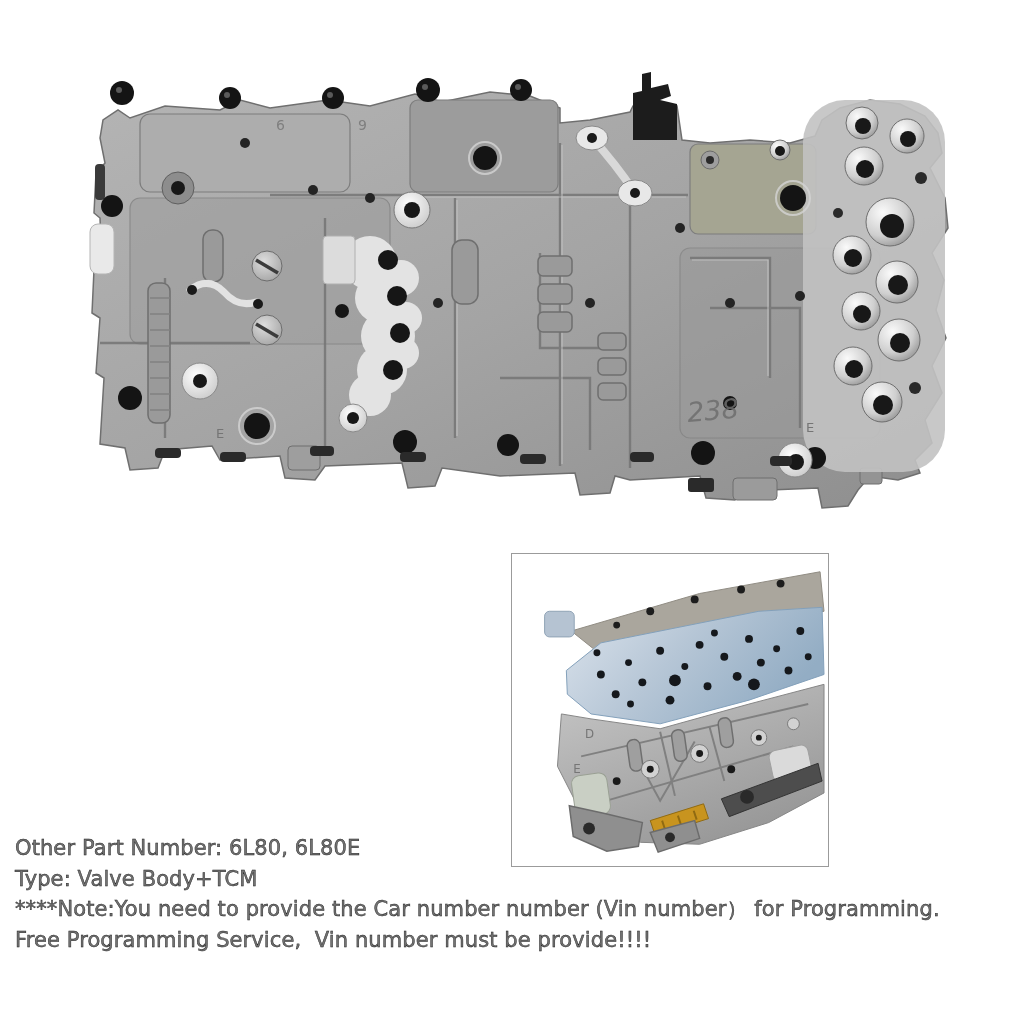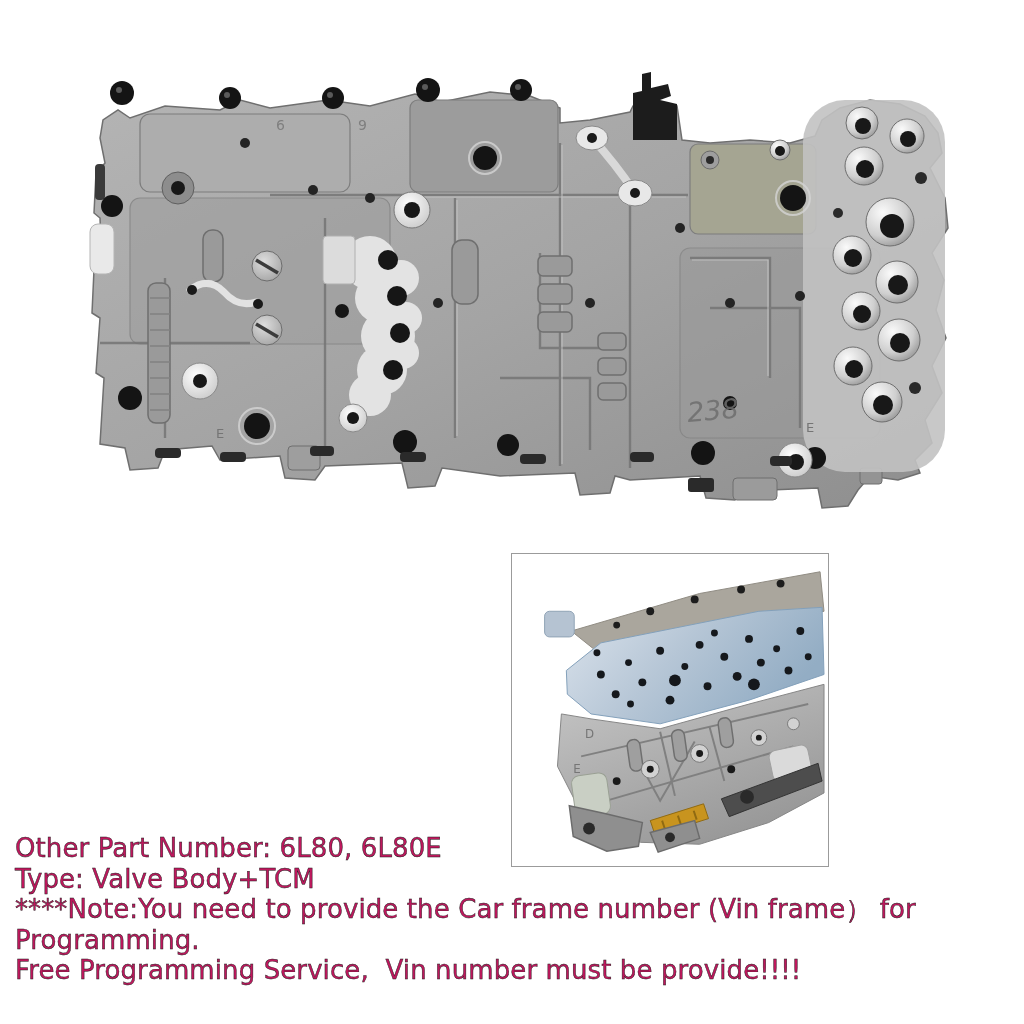--- a/index.html
+++ b/index.html
@@ -3,21 +3,21 @@
 <meta charset="utf-8">
 <style>
   html,body{margin:0;padding:0;background:#ffffff;}
   .stage{position:relative;width:1024px;height:1024px;background:#ffffff;overflow:hidden;
          font-family:"DejaVu Sans",sans-serif;}
   .main-photo{position:absolute;left:70px;top:48px;width:880px;height:496px;}
   .inset-photo{position:absolute;left:511px;top:553px;width:318px;height:314px;
                border:1.5px solid #9b9b9b;background:#ffffff;box-sizing:border-box;}
   .inset-photo svg{width:100%;height:100%;display:block;}
   .description{position:absolute;left:15px;top:833px;width:1002px;
-               font-size:26px;line-height:30.5px;color:#be185d;
+               font-size:21px;line-height:30.5px;color:#737373;
                -webkit-text-stroke:0.45px #1c1c1c;letter-spacing:0.1px;}
   .desc-line{white-space:pre-wrap;}
   .handwriting{font-style:italic;}
 </style>
 </head>
 <body>
 
 <div class="stage">
 
   <div class="main-photo">
@@ -356,17 +356,17 @@
       <g font-family="DejaVu Sans, sans-serif">
         <text x="74" y="186" font-size="12" fill="#767676">D</text>
         <text x="62" y="222" font-size="12" fill="#767676">E</text>
       </g>
     </svg>
   </div>
 
   <div class="description">
     <div class="desc-line">Other Part Number: 6L80, 6L80E</div>
     <div class="desc-line">Type: Valve Body+TCM</div>
-    <div class="desc-line">****Note:You need to provide the Car frame number (Vin frame） for Programming.</div>
+    <div class="desc-line">****Note:You need to provide the Car number number (Vin number） for Programming.</div>
     <div class="desc-line">Free Programming Service,  Vin number must be provide!!!!</div>
   </div>
 
 </div>
 
 </body></html>

